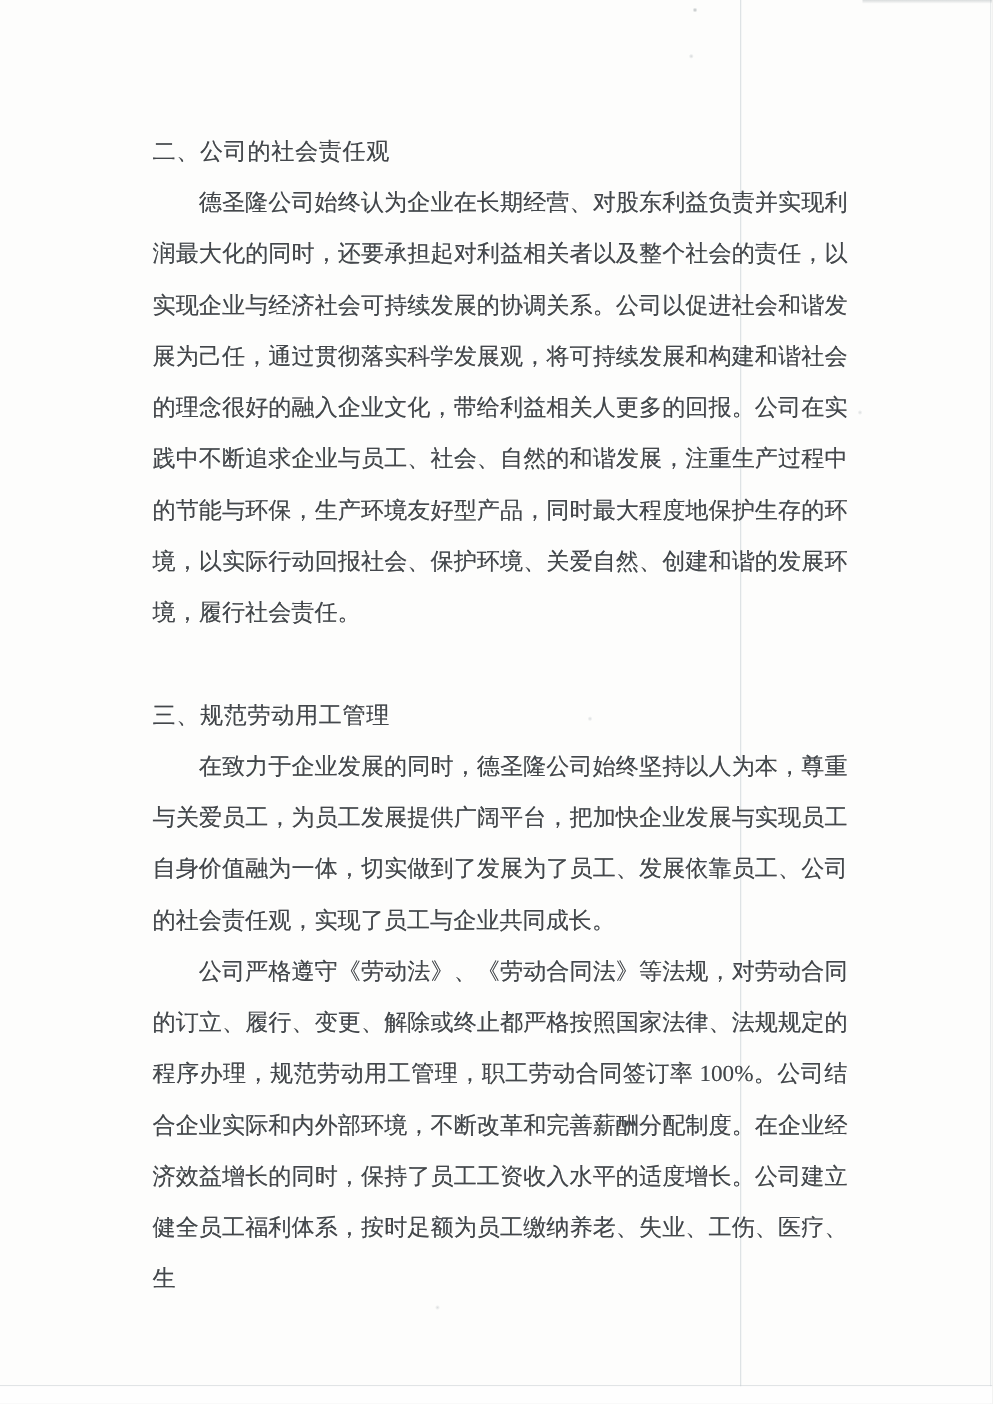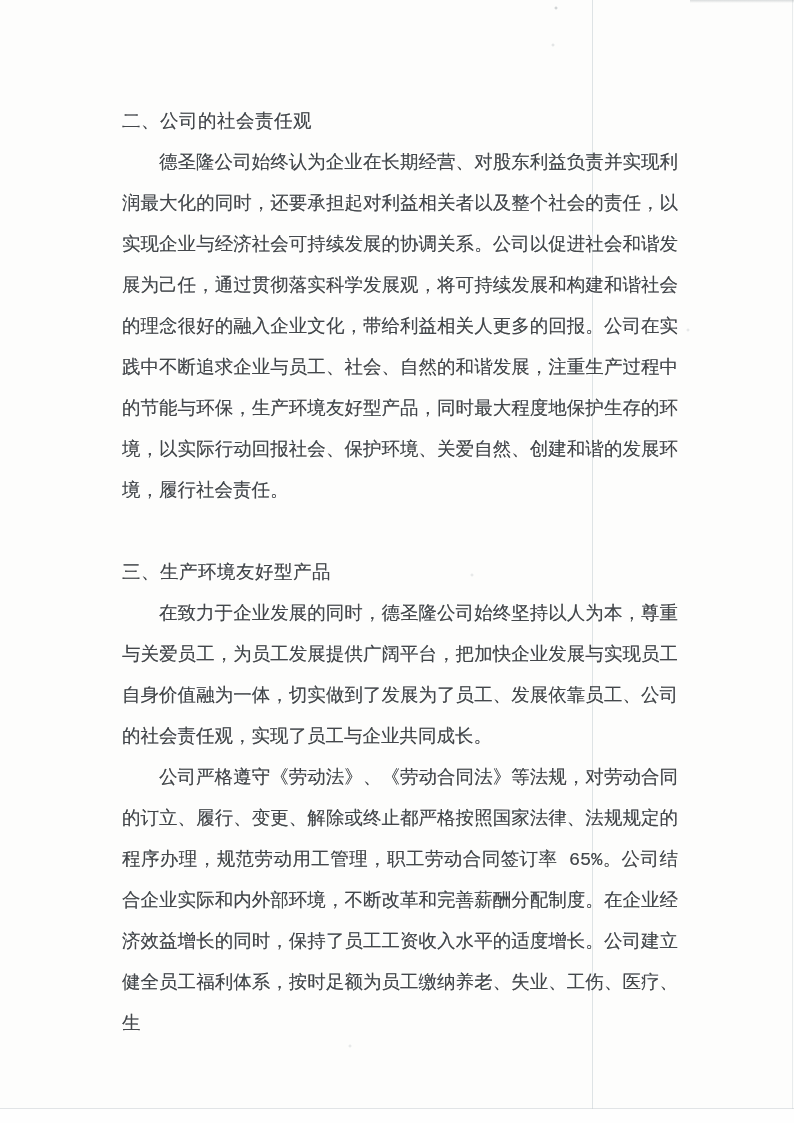--- a/index.html
+++ b/index.html
@@ -15,21 +15,21 @@
     background-color: #fdfdfc;
     
     background-image:
       radial-gradient(circle 1px at 556px 8px,  rgba(120,130,135,.5) 0, rgba(120,130,135,0) 2px),
       radial-gradient(circle 1px at 553px 45px, rgba(140,150,155,.35) 0, rgba(140,150,155,0) 2px),
       radial-gradient(circle 1px at 688px 330px, rgba(140,150,155,.3) 0, rgba(140,150,155,0) 2px),
       radial-gradient(circle 1px at 350px 1046px, rgba(140,150,155,.3) 0, rgba(140,150,155,0) 2px),
       radial-gradient(circle 1px at 472px 575px, rgba(140,150,155,.3) 0, rgba(140,150,155,0) 2px),
       radial-gradient(circle 1px at 620px 905px, rgba(140,150,155,.3) 0, rgba(140,150,155,0) 2px);
     overflow: hidden;
-    font-family: Liberation Mono, monospace;
+    font-family: Liberation Serif, serif;
   }
   
   .scan-v {
     position: absolute;
     left: 592px;
     top: 0;
     width: 1px;
     height: 1110px;
     background: rgba(185, 196, 201, 0.45);
   }
@@ -106,19 +106,19 @@
   <div class="scan-b-strip"></div>
 
   <div class="content">
 
     <section class="section-1">
       <h2 class="heading">二、公司的社会责任观</h2>
       <p class="para">德圣隆公司始终认为企业在长期经营、对股东利益负责并实现利润最大化的同时，还要承担起对利益相关者以及整个社会的责任，以实现企业与经济社会可持续发展的协调关系。公司以促进社会和谐发展为己任，通过贯彻落实科学发展观，将可持续发展和构建和谐社会的理念很好的融入企业文化，带给利益相关人更多的回报。公司在实践中不断追求企业与员工、社会、自然的和谐发展，注重生产过程中的节能与环保，生产环境友好型产品，同时最大程度地保护生存的环境，以实际行动回报社会、保护环境、关爱自然、创建和谐的发展环境，履行社会责任。</p>
     </section>
 
     <section class="section-2">
-      <h2 class="heading">三、生产环境友好型产品</h2>
+      <h2 class="heading">三、规范劳动用工管理</h2>
       <p class="para">在致力于企业发展的同时，德圣隆公司始终坚持以人为本，尊重与关爱员工，为员工发展提供广阔平台，把加快企业发展与实现员工自身价值融为一体，切实做到了发展为了员工、发展依靠员工、公司的社会责任观，实现了员工与企业共同成长。</p>
-      <p class="para">公司严格遵守《劳动法》、《劳动合同法》等法规，对劳动合同的订立、履行、变更、解除或终止都严格按照国家法律、法规规定的程序办理，规范劳动用工管理，职工劳动合同签订率 65%。公司结合企业实际和内外部环境，不断改革和完善薪酬分配制度。在企业经济效益增长的同时，保持了员工工资收入水平的适度增长。公司建立健全员工福利体系，按时足额为员工缴纳养老、失业、工伤、医疗、生</p>
+      <p class="para">公司严格遵守《劳动法》、《劳动合同法》等法规，对劳动合同的订立、履行、变更、解除或终止都严格按照国家法律、法规规定的程序办理，规范劳动用工管理，职工劳动合同签订率 100%。公司结合企业实际和内外部环境，不断改革和完善薪酬分配制度。在企业经济效益增长的同时，保持了员工工资收入水平的适度增长。公司建立健全员工福利体系，按时足额为员工缴纳养老、失业、工伤、医疗、生</p>
     </section>
 
   </div>
 </div>
 
 </body></html>

